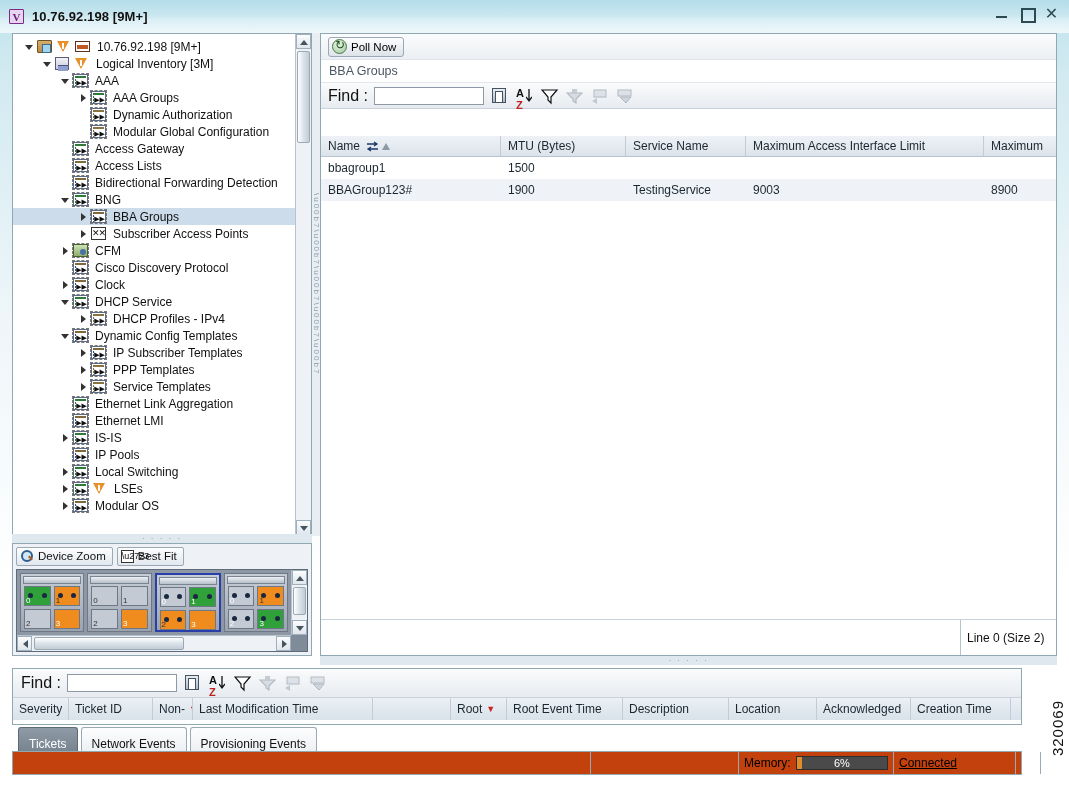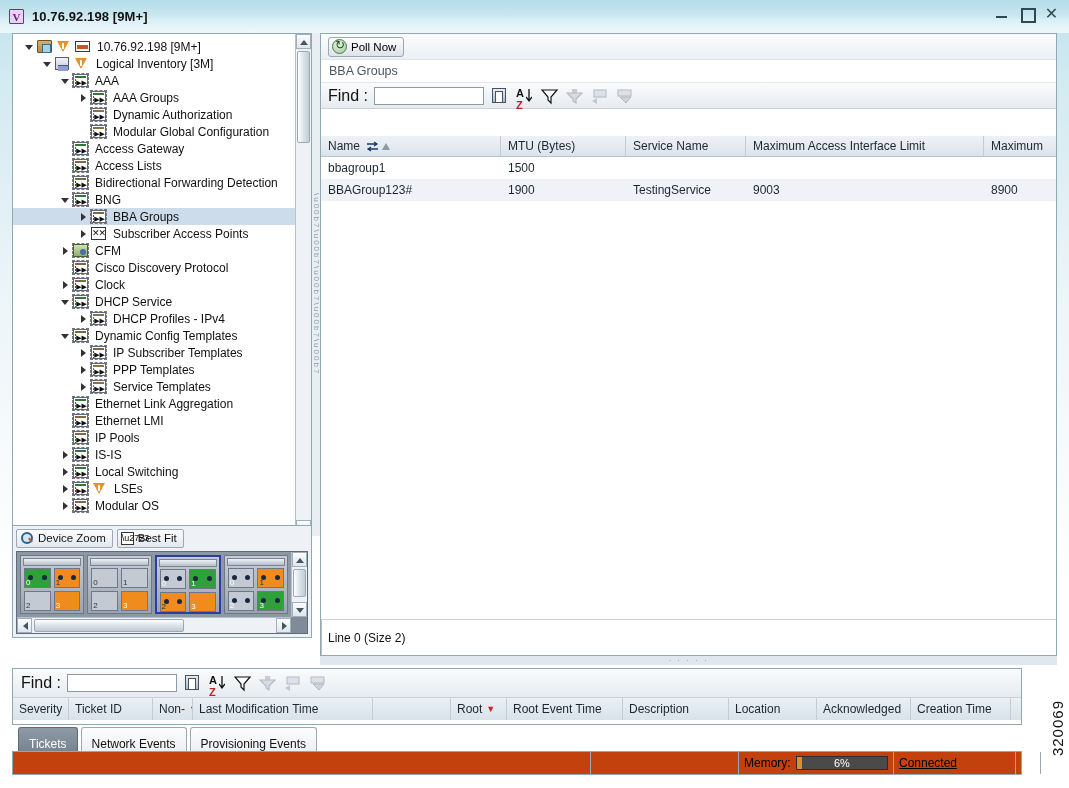--- a/index.html
+++ b/index.html
@@ -167,21 +167,21 @@
   .hscroll .arrow.left::after { left: 5px; border-right: 5px solid #46545e; border-top: 4px solid transparent; border-bottom: 4px solid transparent; }
   .hscroll .arrow.right::after { left: 5px; border-left: 5px solid #46545e; border-top: 4px solid transparent; border-bottom: 4px solid transparent; }
   .hscroll .thumb {
     position: absolute; top: 1px; height: 13px;
     background: linear-gradient(to bottom,#ffffff,#dbe3ea 50%,#c2ccd5);
     border: 1px solid #9aa9b4; border-radius: 2px;
   }
 
   
   #device-panel {
-    position: absolute; left: 12px; top: 525px; width: 300px; height: 113px;
+    position: absolute; left: 12px; top: 543px; width: 300px; height: 113px;
     background: #eef1f5; border: 1px solid #8fa8b2;
   }
   #device-toolbar { height: 24px; display: flex; align-items: center; padding-left: 3px; gap: 4px; }
   .tbtn {
     height: 19px; display: inline-flex; align-items: center; gap: 4px;
     padding: 0 6px 0 3px; font-size: 11.5px;
     background: linear-gradient(to bottom,#fdfdfe,#e2e8ee);
     border: 1px solid #9aa9b4; border-radius: 2px; color: #111;
   }
   .mag-icon { width: 14px; height: 14px; position: relative; }
@@ -283,21 +283,21 @@
   .sort-mark { margin-left: 6px; display: inline-flex; align-items: center; gap: 3px; }
   .sort-asc { width: 0; height: 0; border-left: 4px solid transparent; border-right: 4px solid transparent; border-bottom: 7px solid #8d99a5; }
   .trow { height: 22px; display: flex; align-items: stretch; }
   .trow.odd { background: #ffffff; }
   .trow.even { background: #eff2f6; }
   .td { display: flex; align-items: center; padding-left: 7px; font-size: 12px; color: #1b2730; white-space: nowrap; overflow: hidden; }
 
   #table-hscroll { position: absolute; left: 0; right: 0; bottom: 20px; height: 16px; }
   #table-status {
     position: absolute; left: 0; right: 0; bottom: 0; height: 36px;
-    background: #fff; border-top: 1px solid #c9d2da; display: flex; align-items: stretch;
+    background: #fff; border-top: 1px solid #c9d2da; display: flex; justify-content: flex-end; align-items: stretch;
   }
   #line-count {
     min-width: 96px; border-left: 1px solid #b6c2cc; display: flex; align-items: center;
     padding: 0 6px; font-size: 12px; color: #111;
   }
 
   
   .splitter-v {
     position: absolute; width: 8px; background: #e8eef2;
     display: flex; align-items: center; justify-content: center;
@@ -687,45 +687,45 @@
             <i></i>
             <i></i>
             <i></i>
             <span class="ic-arrows">▶▶</span>
           </span>
         </span>
         <span class="tlabel">Ethernet LMI</span>
       </div>
       <div class="tnode">
         <span style="display:inline-block;width:44px"></span>
+        <span class="twist closed"></span>
+        <span class="ticon">
+          <span class="ic-table ic-dash ic-green">
+            <i></i>
+            <i></i>
+            <i></i>
+            <i></i>
+            <span class="ic-arrows">▶▶</span>
+          </span>
+        </span>
+        <span class="tlabel">IS-IS</span>
+      </div>
+      <div class="tnode">
+        <span style="display:inline-block;width:44px"></span>
         <span class="twist"></span>
         <span class="ticon">
           <span class="ic-table ic-dash ic-blue">
             <i></i>
             <i></i>
             <i></i>
             <i></i>
             <span class="ic-arrows">▶▶</span>
           </span>
         </span>
         <span class="tlabel">IP Pools</span>
-      </div>
-      <div class="tnode">
-        <span style="display:inline-block;width:44px"></span>
-        <span class="twist closed"></span>
-        <span class="ticon">
-          <span class="ic-table ic-dash ic-green">
-            <i></i>
-            <i></i>
-            <i></i>
-            <i></i>
-            <span class="ic-arrows">▶▶</span>
-          </span>
-        </span>
-        <span class="tlabel">IS-IS</span>
       </div>
       <div class="tnode">
         <span style="display:inline-block;width:44px"></span>
         <span class="twist closed"></span>
         <span class="ticon">
           <span class="ic-table ic-dash ic-green">
             <i></i>
             <i></i>
             <i></i>
             <i></i>

